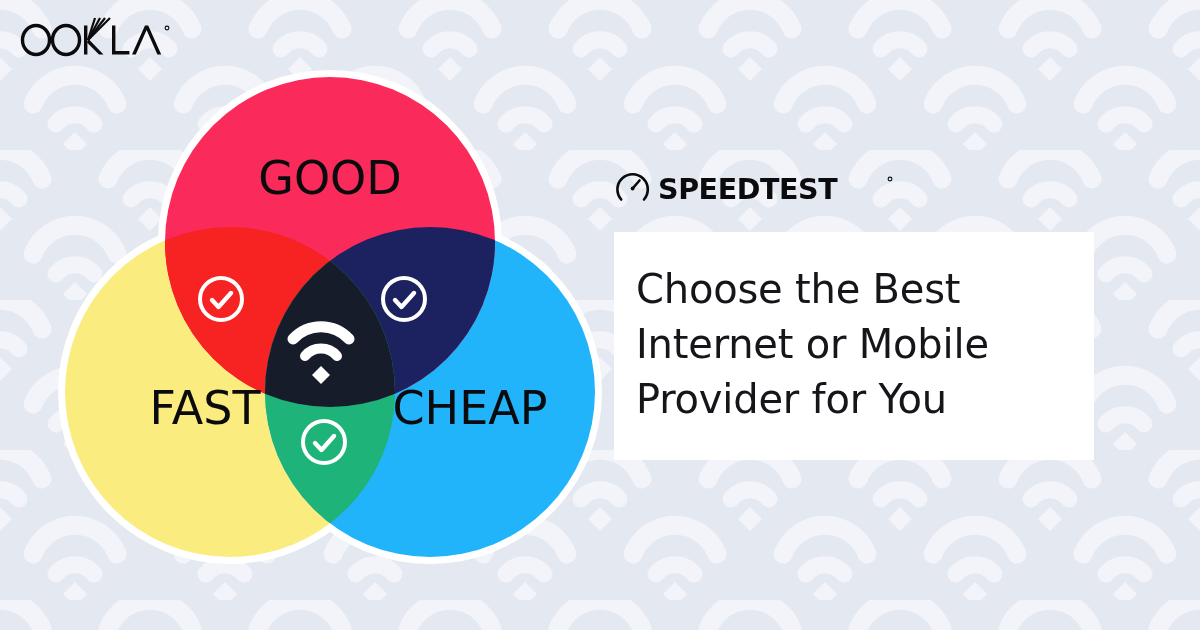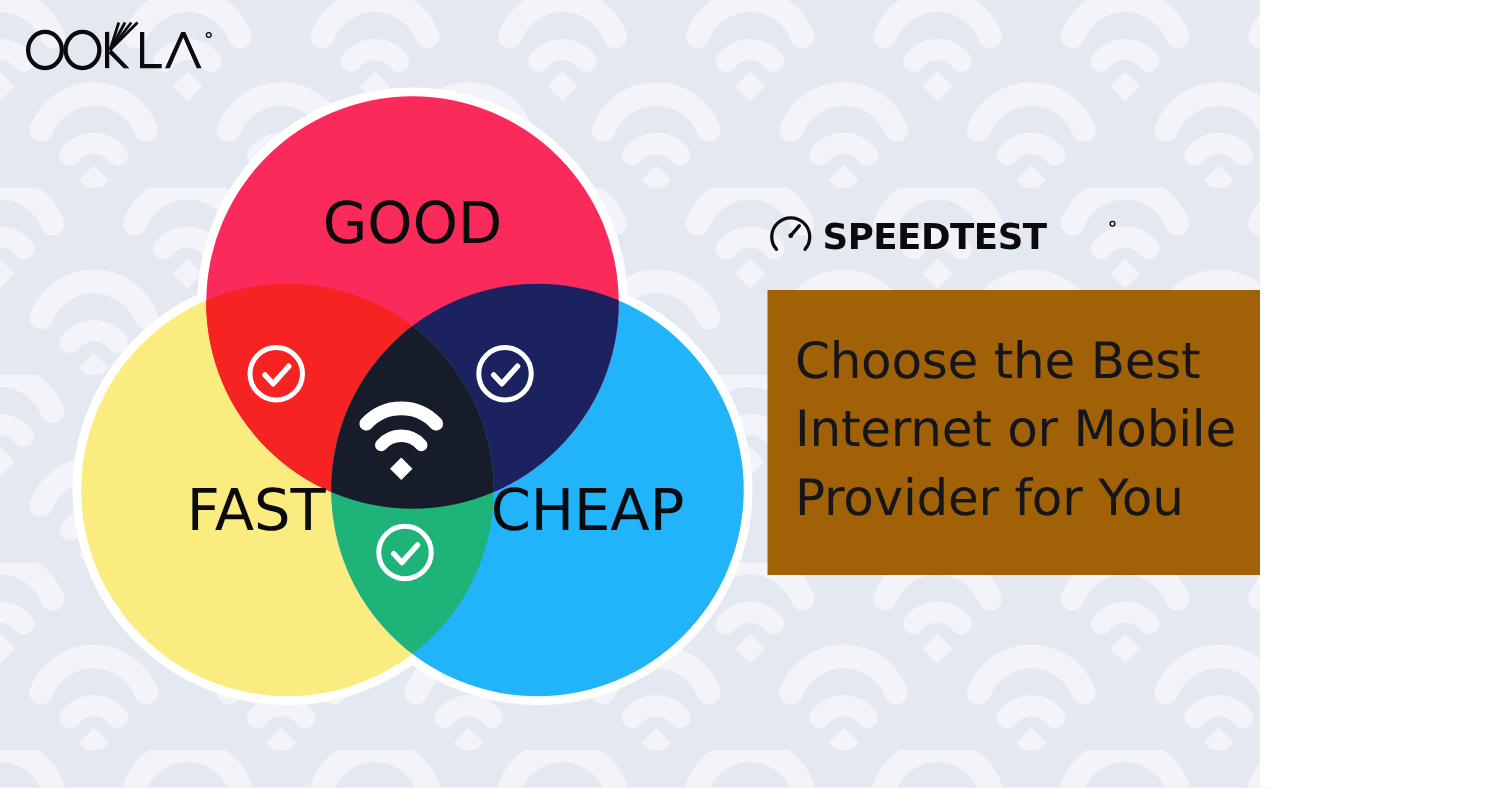--- a/index.html
+++ b/index.html
@@ -3,21 +3,21 @@
 <meta charset="utf-8">
 <style>
   * { margin:0; padding:0; box-sizing:border-box; }
   html, body {
     width:1200px; height:630px;
     font-family:"Liberation Sans", sans-serif;
     overflow:hidden;
   }
   #stage {
     position:relative;
-    width:1008px; height:630px;
+    width:1200px; height:630px;
     background:#E4E8F1;
     overflow:hidden;
   }
   #bg-pattern {
     position:absolute; inset:0;
     width:1200px; height:630px;
   }
   
   #ookla-logo {
     position:absolute;
@@ -35,21 +35,21 @@
     position:absolute;
     left:614px; top:168px;
     width:480px;
   }
   #speedtest-logo {
     width:290px; height:40px;
     display:block;
     margin-bottom:24px;
   }
   #headline-card {
-    background:#a16207;
+    background:#ffffff;
     width:480px;
     padding:30px 26px 32px 22px;
   }
   #headline {
     font-family:"DejaVu Sans", sans-serif;
     font-weight:400;
     font-size:40px;
     line-height:1.38;
     color:#16161A;
     letter-spacing:-0.2px;

